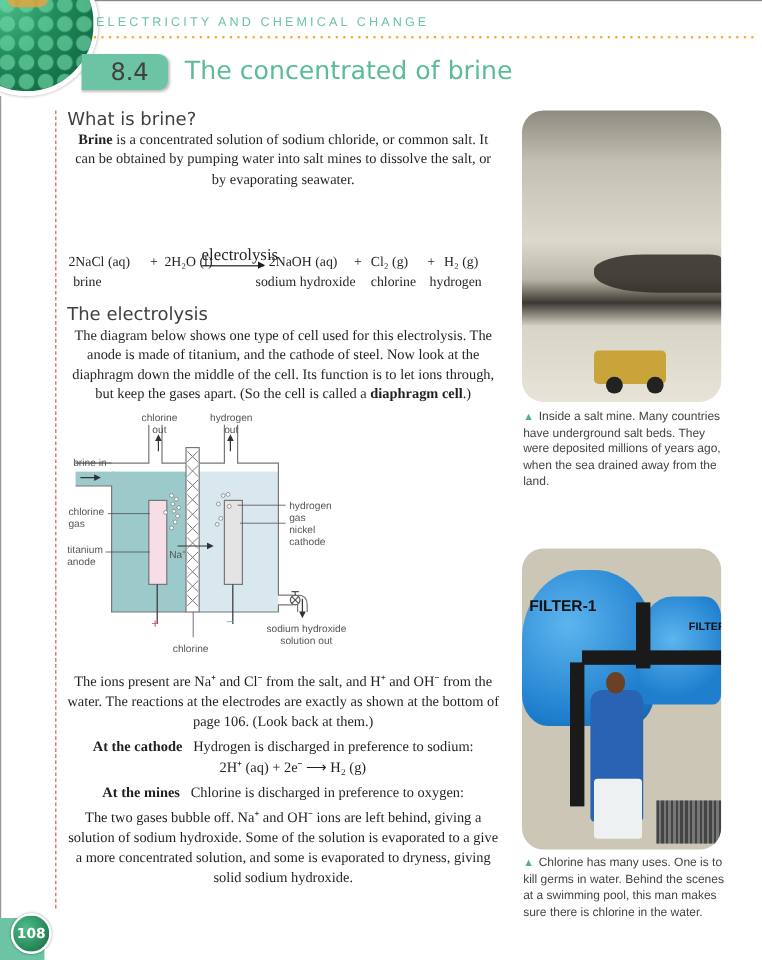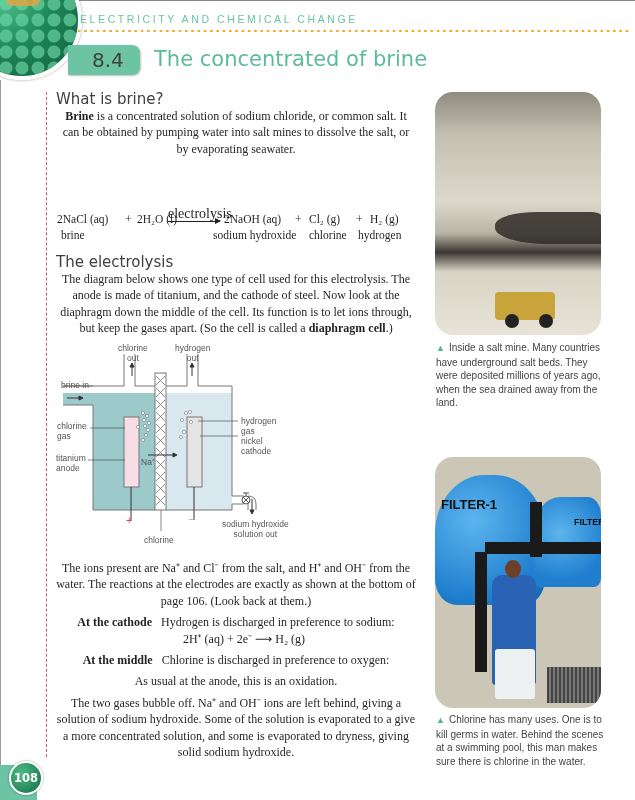--- a/index.html
+++ b/index.html
@@ -172,22 +172,21 @@
   <div class="dlabel" style="left:139px; top:177px; color:#6bb6d6; font-size:11px;">–</div>
   <div class="dlabel" style="left:172px; top:183px; white-space:pre;">sodium hydroxide
 solution out</div>
   <div class="dlabel" style="left:94px; top:199px;">chlorine</div>
 </div>
 
 <div class="col" style="top:560px;">
   <p>The ions present are Na⁺ and Cl⁻ from the salt, and H⁺ and OH⁻ from the water. The reactions at the electrodes are exactly as shown at the bottom of page 106. (Look back at them.)</p>
   <p style="margin-top:5px;"><b>At the cathode</b>&nbsp;&nbsp;&nbsp;<span>Hydrogen is discharged in preference to sodium:</span></p>
   <p style="padding-left:16px;">2H⁺ (aq) + 2e⁻ ⟶ H₂ (g)</p>
-  <p style="margin-top:5px;"><b>At the middle</b>&nbsp;&nbsp;&nbsp;<span>Chlorine is discharged in preference to oxygen:</span></p>
-  <p style="margin-top:5px;">As usual at the anode, this is an oxidation.</p>
+  <p style="margin-top:5px;"><b>At the mines</b>&nbsp;&nbsp;&nbsp;<span>Chlorine is discharged in preference to oxygen:</span></p>
   <p style="margin-top:5px;">The two gases bubble off. Na⁺ and OH⁻ ions are left behind, giving a solution of sodium hydroxide. Some of the solution is evaporated to a give a more concentrated solution, and some is evaporated to dryness, giving solid sodium hydroxide.</p>
 </div>
 
 <div class="photo" style="left:435px; top:92px; width:166px; height:243px; background: linear-gradient(180deg, #8e8b80 0%, #c4c0b2 18%, #dcd8cb 45%, #b9b5a6 58%, #3b3832 66%, #d8d4c6 74%, #e7e3d6 100%);">
   <div style="position:absolute; left:60px; top:120px; width:106px; height:32px; background:#2e2b26; border-radius:40% 10% 0 50%; opacity:0.85;"></div>
   <div style="position:absolute; left:60px; top:200px; width:60px; height:28px; background:#c9a43a; border-radius:4px;"></div>
   <div style="position:absolute; left:70px; top:222px; width:14px; height:14px; background:#222; border-radius:50%;"></div>
   <div style="position:absolute; left:104px; top:222px; width:14px; height:14px; background:#222; border-radius:50%;"></div>
 </div>
 <div class="caption" style="top:341px;"><span class="caption-tri">▲</span><span>Inside a salt mine. Many countries have underground salt beds. They were deposited millions of years ago, when the sea drained away from the land.</span></div>

